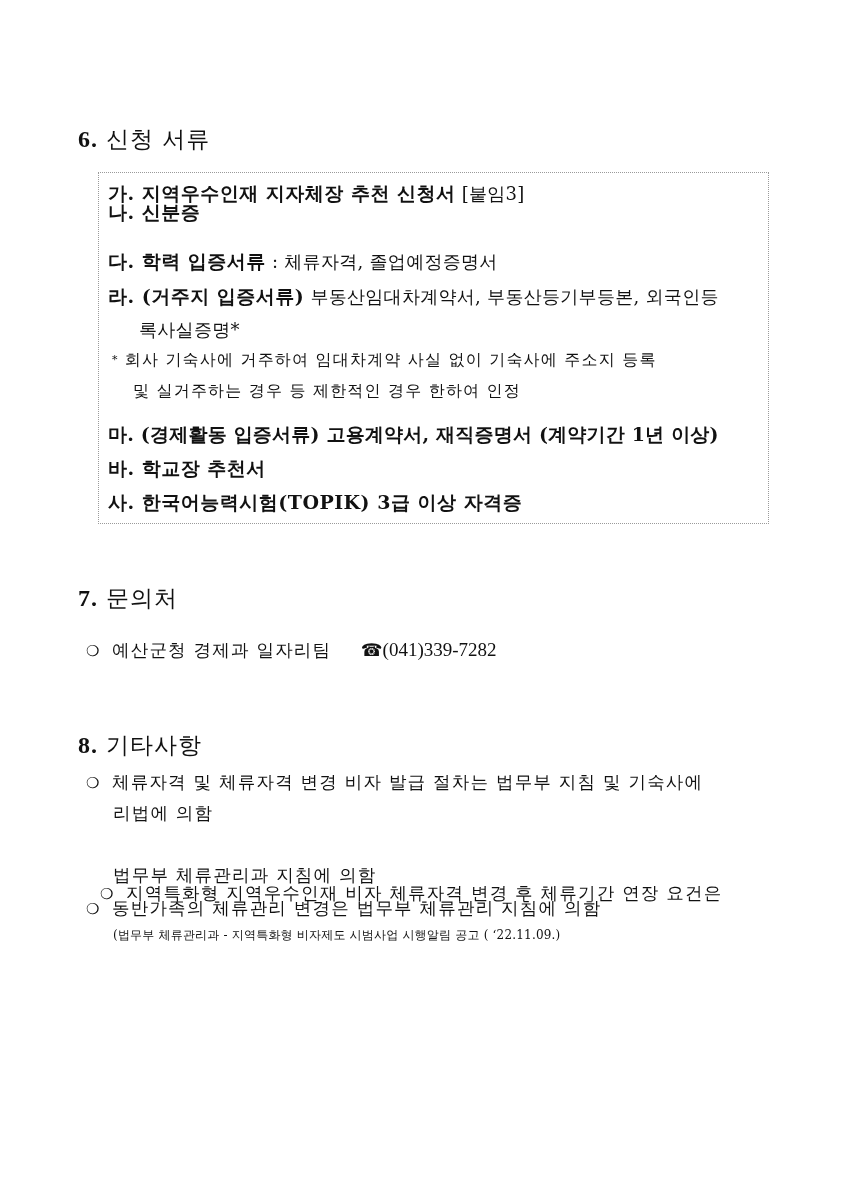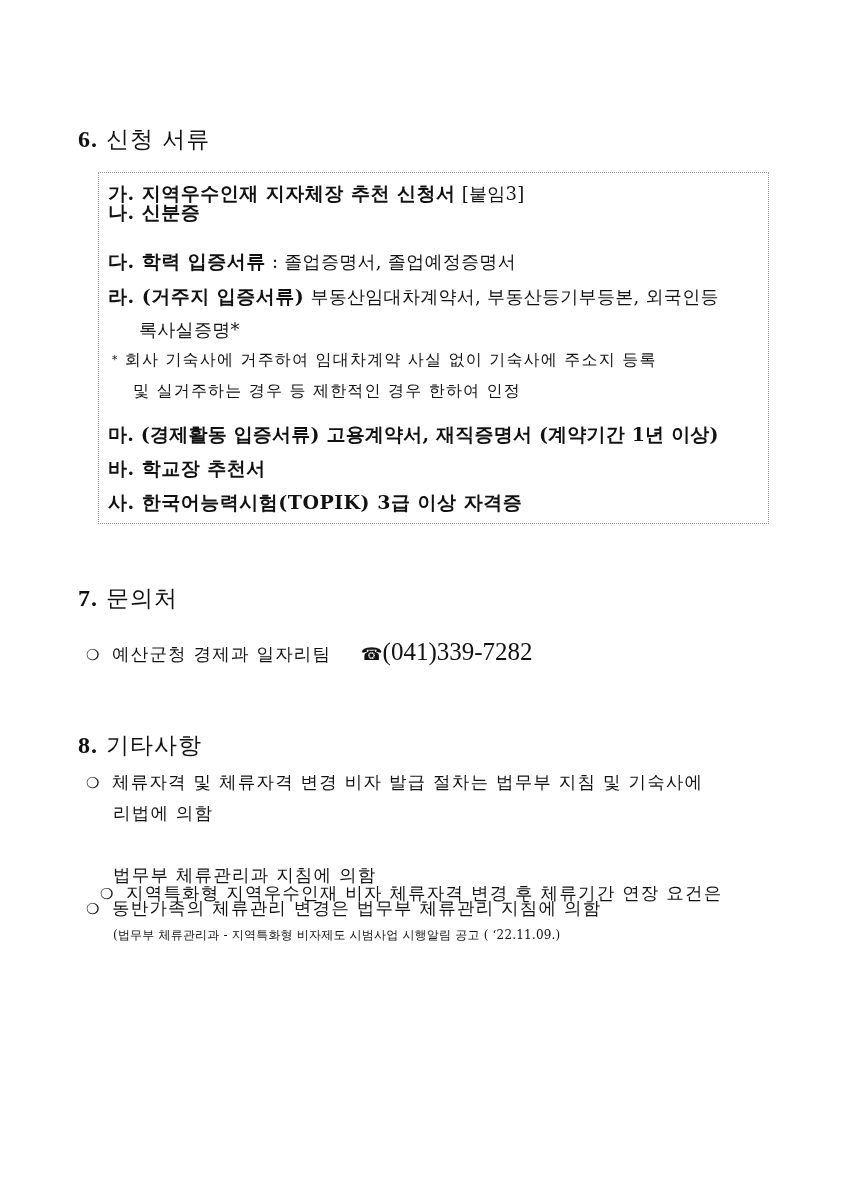--- a/index.html
+++ b/index.html
@@ -38,21 +38,21 @@
   <span>지역우수인재 지자체장 추천 신청서</span><span class="small"> [붙임3]</span>
 </div>
 
 <div class="abs line bold" style="left:108px; top:200px;">
   <span>나.</span>
   <span>신분증</span>
 </div>
 
 <div class="abs line bold" style="left:108px; top:249px;">
   <span>다.</span>
-  <span>학력 입증서류</span><span class="small"> : 졸업증명서, 졸업예정증명서</span>
+  <span>학력 입증서류</span><span class="small"> : 체류자격, 졸업예정증명서</span>
 </div>
 
 <div class="abs line bold" style="left:108px; top:284px;">
   <span>라.</span>
   <span>(거주지 입증서류)</span><span class="small"> 부동산임대차계약서, 부동산등기부등본, 외국인등</span>
 </div>
 <div class="abs small" style="left:139px; top:318px;">록사실증명*</div>
 
 <div class="abs note" style="left:112px; top:350px;">
   <span style="font-size:11px; margin-right:6px; vertical-align:2px;">*</span><span>회사 기숙사에 거주하여 임대차계약 사실 없이 기숙사에 주소지 등록</span>
@@ -74,21 +74,21 @@
   <span>한국어능력시험(TOPIK) 3급 이상 자격증</span>
 </div>
 
 <div class="abs heading" style="left:78px; top:583px;">
   <span class="num">7.</span><span>문의처</span>
 </div>
 
 <div class="abs body18" style="left:86px; top:638px;">
   <span class="bullet">❍</span><span>예산군청 경제과 일자리팀</span>
   <span style="display:inline-block; width:16px;"></span>
-  <span class="latin" style="letter-spacing:0;">☎</span><span class="latin" style="letter-spacing:0; font-size:25px;">(041)339-7282</span>
+  <span class="latin" style="letter-spacing:0;">☎</span><span class="latin" style="letter-spacing:0; font-size:19px;">(041)339-7282</span>
 </div>
 
 <div class="abs heading" style="left:78px; top:730px;">
   <span class="num">8.</span><span>기타사항</span>
 </div>
 
 <div class="abs body18" style="left:86px; top:770px;">
   <span class="bullet">❍</span><span>체류자격 및 체류자격 변경 비자 발급 절차는 법무부 지침 및 기숙사에</span>
 </div>
 <div class="abs body18" style="left:113px; top:801px;">리법에 의함</div>

